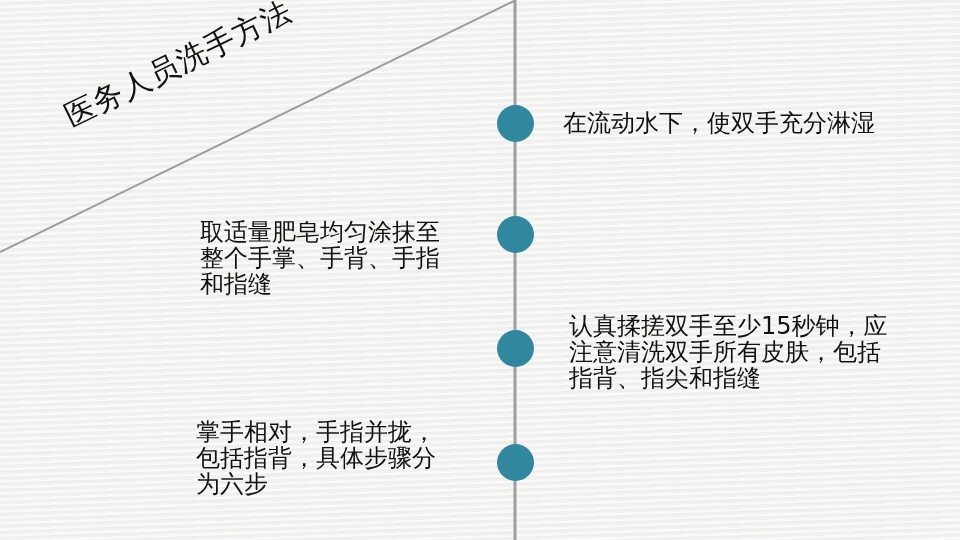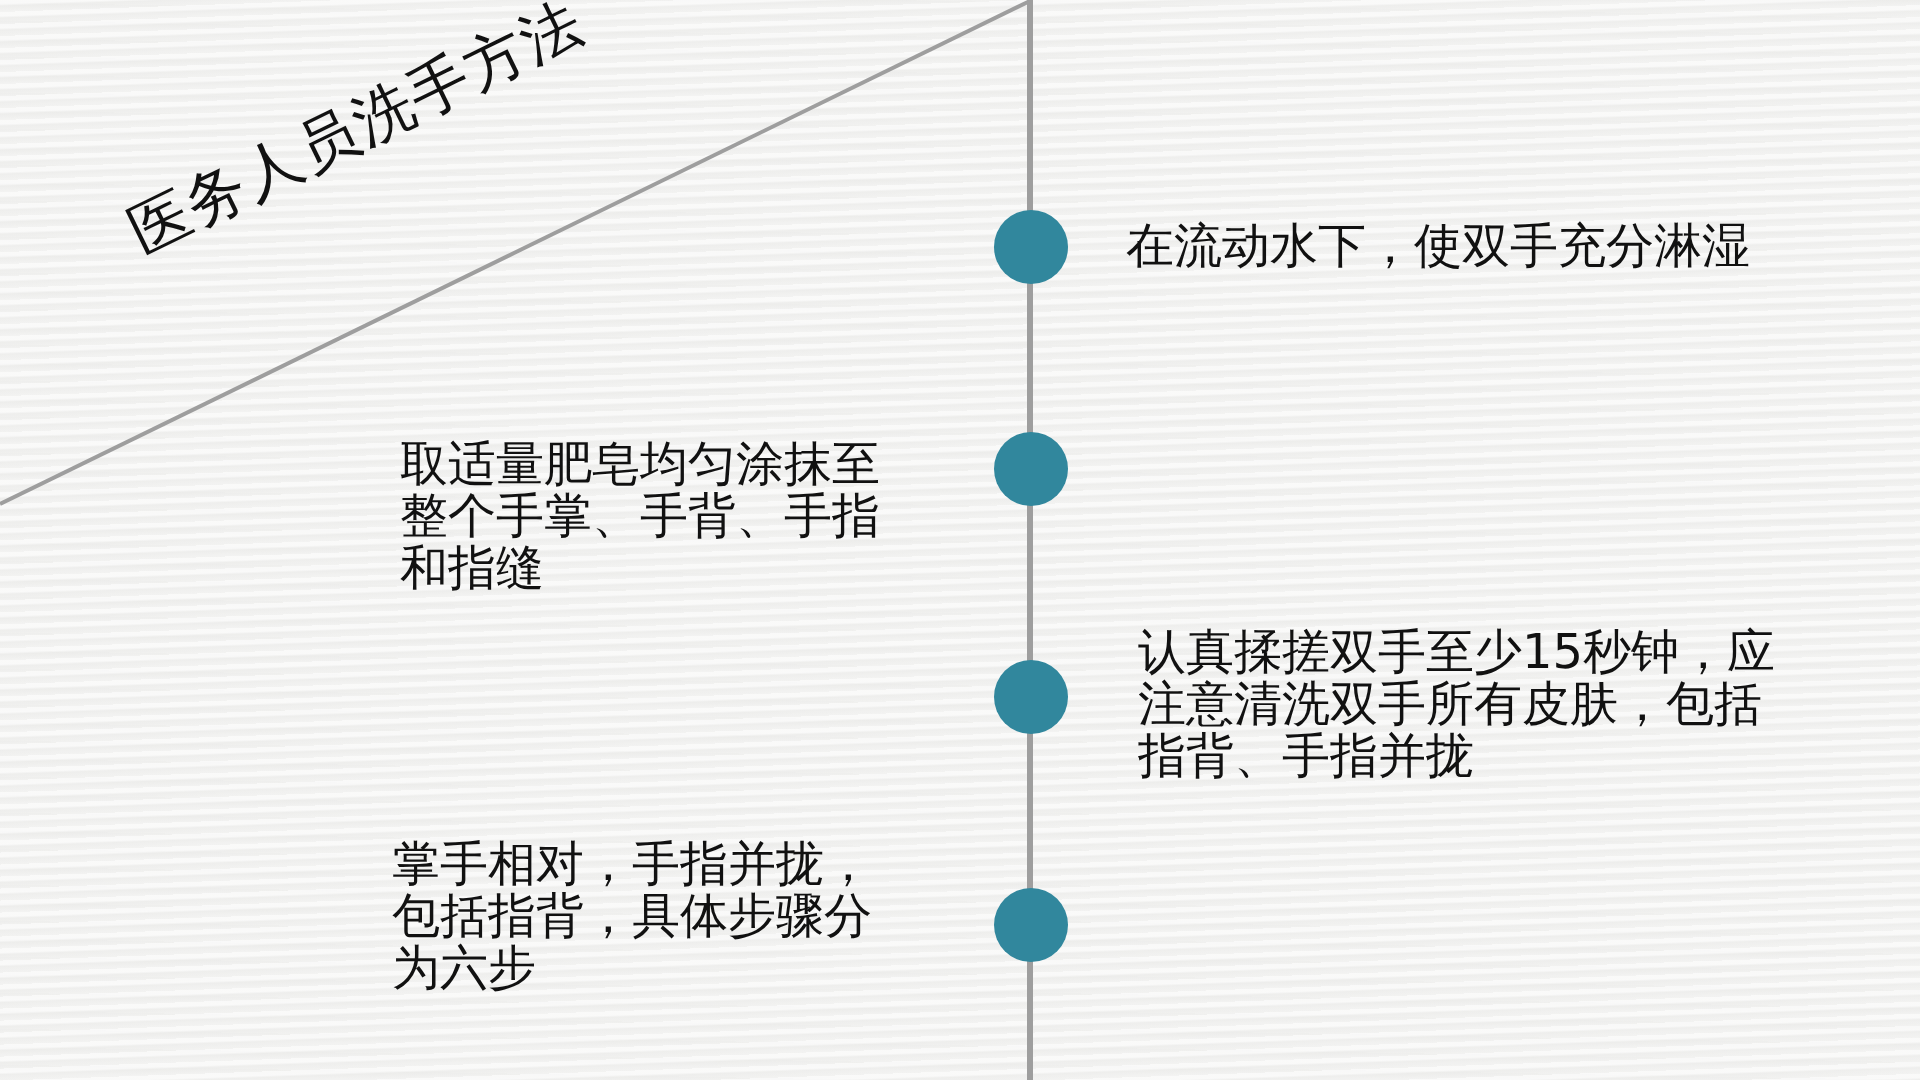--- a/index.html
+++ b/index.html
@@ -37,14 +37,14 @@
 
 <div class="title">医务人员洗手方法</div>
 
 <div class="dot" style="left:497px; top:105px;"></div>
 <div class="dot" style="left:497px; top:216px;"></div>
 <div class="dot" style="left:497px; top:330px;"></div>
 <div class="dot" style="left:497px; top:444px;"></div>
 
 <div class="step" style="left:563px; top:110px; width:330px;">在流动水下，使双手充分淋湿</div>
 <div class="step" style="left:188px; top:219px; width:262px;margin-left:12px;">取适量肥皂均匀涂抹至整个手掌、手背、手指和指缝</div>
-<div class="step" style="left:569px; top:313px; width:330px;">认真揉搓双手至少15秒钟，应注意清洗双手所有皮肤，包括指背、手指并拢</div>
+<div class="step" style="left:569px; top:313px; width:330px;">认真揉搓双手至少15秒钟，应注意清洗双手所有皮肤，包括指背、指尖和指缝</div>
 <div class="step" style="left:196px; top:419px; width:250px;">掌手相对，手指并拢，包括指背，具体步骤分为六步</div>
 
 </body></html>

